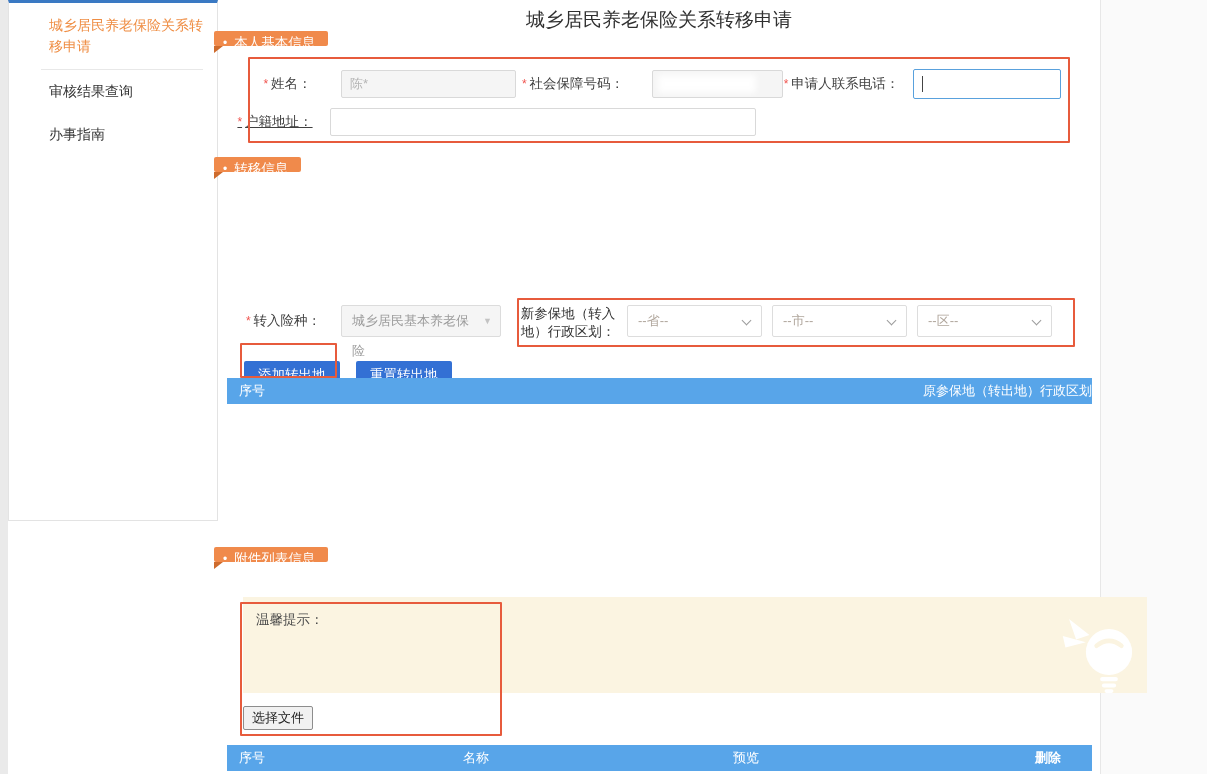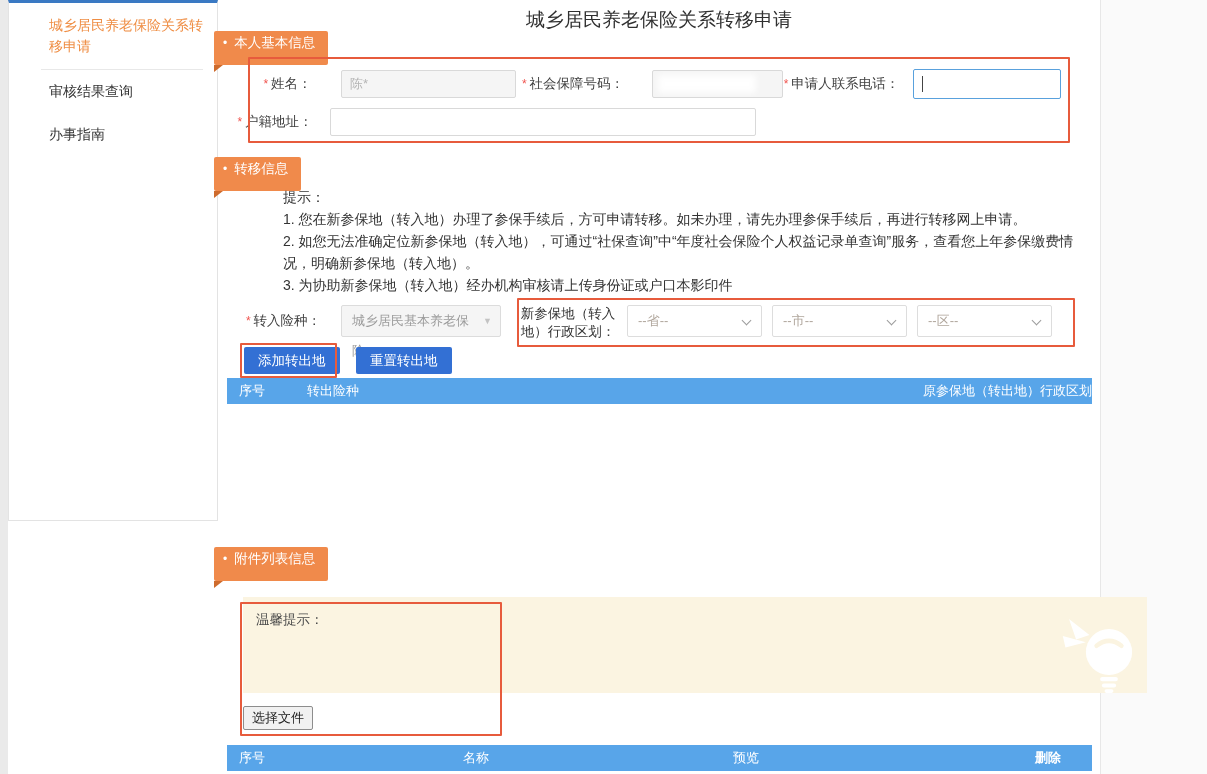--- a/index.html
+++ b/index.html
@@ -14,21 +14,21 @@
   .sidebar { position:absolute; left:8px; top:0; width:210px; height:521px; background:#fff;
              border:1px solid #e3e3e3; border-top:3px solid var(--sidebar-topbar-blue,#3A79C3); }
   .side-item { padding:11px 14px 11px 40px; font-size:14px; line-height:21px; color:#333; cursor:pointer; }
   .side-item.active { color:var(--sidebar-active-orange,#EF8D43); padding-top:12px; padding-bottom:12px; }
   .side-sep { height:1px; background:#e8e8e8; margin:0 14px 0 32px; }
 
   .page-title { position:absolute; left:218px; top:7px; width:882px; text-align:center;
                 font-size:19px; font-weight:500; color:#303030; }
 
   
-  .badge { position:absolute; height:34px; line-height:23px; padding:0 13px 0 9px;
+  .badge { position:absolute; height:15px; line-height:23px; padding:0 13px 0 9px;
            background:var(--badge-orange,#F08A4B); color:#fff; font-size:13.5px; border-radius:2px; }
   .badge::after { content:""; position:absolute; left:0; bottom:-7px; width:0; height:0;
                   border-top:7px solid var(--badge-orange-dark,#CE6B2D); border-right:9px solid transparent; }
   .badge .dot { margin-right:7px; font-size:12px; }
 
   
   .hl { position:absolute; border:2px solid var(--highlight-red,#E75B3C); pointer-events:none; z-index:6; border-radius:1px; }
 
   
   .lbl { position:absolute; text-align:center; font-size:13.5px; color:#404040; height:28px; line-height:28px; white-space:nowrap; }
@@ -48,21 +48,21 @@
                   padding:0 24px 0 10px; }
   .sel-tri { position:absolute; right:8px; top:0; line-height:30px; font-size:9px; color:#c3c3c3; }
   .region-lbl { position:absolute; left:519px; top:305px; width:98px; font-size:13.5px; color:#333;
                 line-height:18px; text-align:center; }
   .rsel { position:absolute; top:305px; width:135px; height:32px; background:#fff; border:1px solid #ddd;
           border-radius:2px; line-height:30px; padding:0 26px 0 10px; color:#b0a69c; font-size:13px; cursor:pointer; }
   .chev { position:absolute; right:11px; top:11px; width:7px; height:7px;
           border-right:1.5px solid #9c9c9c; border-bottom:1.5px solid #9c9c9c; transform:rotate(45deg); }
 
   .btn-blue { position:absolute; height:27px; background:var(--button-blue,#3370D4); color:#fff; font-size:13.5px;
-              border:none; border-radius:2px; padding:0 14px; cursor:pointer; font-family:inherit; }
+              border:none; border-radius:2px; padding:0 14px; cursor:pointer; font-family:inherit;margin-top:14px; }
 
   .thead { position:absolute; left:227px; width:865px; height:26px; background:var(--table-header-blue,#58A5E9);
            color:#fff; font-size:13px; display:flex; align-items:center; }
   .thead .c { overflow:hidden; white-space:nowrap; }
 
   .cream { position:absolute; left:243px; top:597px; width:904px; height:96px; background:var(--cream-bg,#FBF4E1); overflow:hidden; }
   .cream-text { padding:11px 0 0 13px; font-size:13.5px; color:#4a4a4a; line-height:23px; }
   .bulb { position:absolute; right:6px; top:12px; }
 
   .file-btn { position:absolute; left:243px; top:706px; height:24px; padding:0 8px; font-size:13px; color:#222;
@@ -103,35 +103,29 @@
   <div class="fake-input" style="left:652px; top:70px; width:131px;">
     <div class="blur-smear"></div>
   </div>
 
   <div class="lbl" style="left:776px; top:70px; width:131px;">
     <span class="star">*</span><span>申请人联系电话：</span>
   </div>
   <input class="ipt" style="left: 913px; top: 69px; width: 148px; height: 30px; border-color: rgb(89, 161, 221);" value="">
   <div class="caret" style="left:922px; top:76px;"></div>
 
-  <div class="lbl" style="left:226px; top:108px; width:98px;">
+  <div class="lbl" style="left:226px; top:108px; width:98px;text-decoration:underline;">
     <span class="star">*</span><span>户籍地址：</span>
   </div>
   <input class="ipt" style="left: 330px; top: 108px; width: 426px;" value="">
 
   <div class="badge" style="left:214px; top:157px;">
     <span class="dot">•</span><span>转移信息</span>
   </div>
 
-  <div class="tips">
-    <div>提示：</div>
-    <div>1. 您在新参保地（转入地）办理了参保手续后，方可申请转移。如未办理，请先办理参保手续后，再进行转移网上申请。</div>
-    <div>2. 如您无法准确定位新参保地（转入地），可通过“社保查询”中“年度社会保险个人权益记录单查询”服务，查看您上年参保缴费情况，明确新参保地（转入地）。</div>
-    <div>3. 为协助新参保地（转入地）经办机构审核请上传身份证或户口本影印件</div>
-  </div>
 
   <div class="lbl" style="left:232px; top:307px; width:103px;">
     <span class="star">*</span><span>转入险种：</span>
   </div>
   <div class="sel-disabled">
     <span>城乡居民基本养老保险</span>
     <span class="sel-tri">▼</span>
   </div>
 
   <div class="hl" style="left:517px; top:298px; width:558px; height:49px;"></div>
@@ -150,21 +144,20 @@
     <span>--区--</span>
     <span class="chev"></span>
   </div>
 
   <div class="hl" style="left:240px; top:343px; width:97px; height:35px;"></div>
   <button class="btn-blue" style="left:244px; top:347px;">添加转出地</button>
   <button class="btn-blue" style="left:356px; top:347px;">重置转出地</button>
 
   <div class="thead" style="top:378px;">
     <div class="c" style="width:80px; padding-left:12px;">序号</div>
-    <div class="c" style="width:215px;">转出险种</div>
     <div class="c" style="flex:1; text-align:right;">原参保地（转出地）行政区划</div>
   </div>
 
   <div class="badge" style="left:214px; top:547px;">
     <span class="dot">•</span><span>附件列表信息</span>
   </div>
 
   <div class="cream">
     <div class="cream-text">
       <div>温馨提示：</div>

